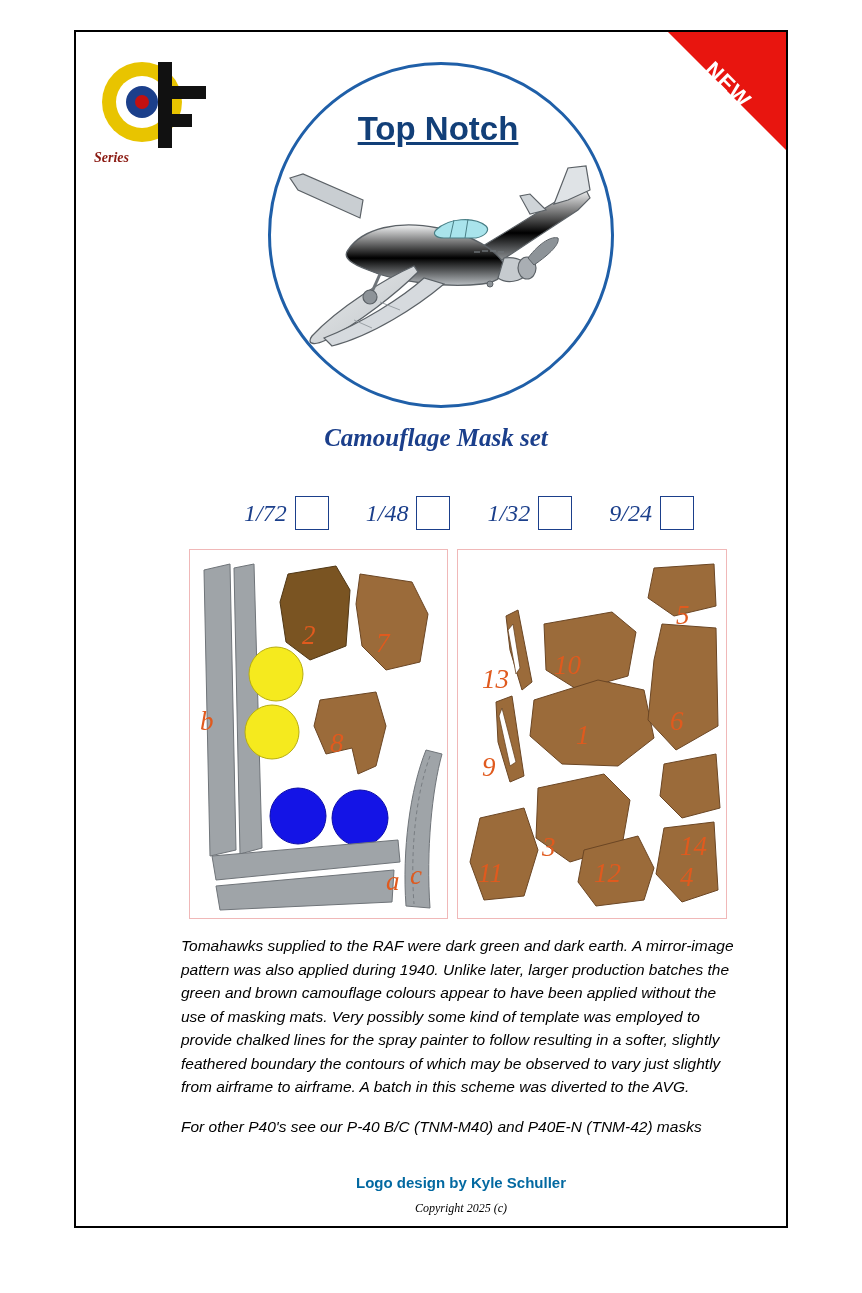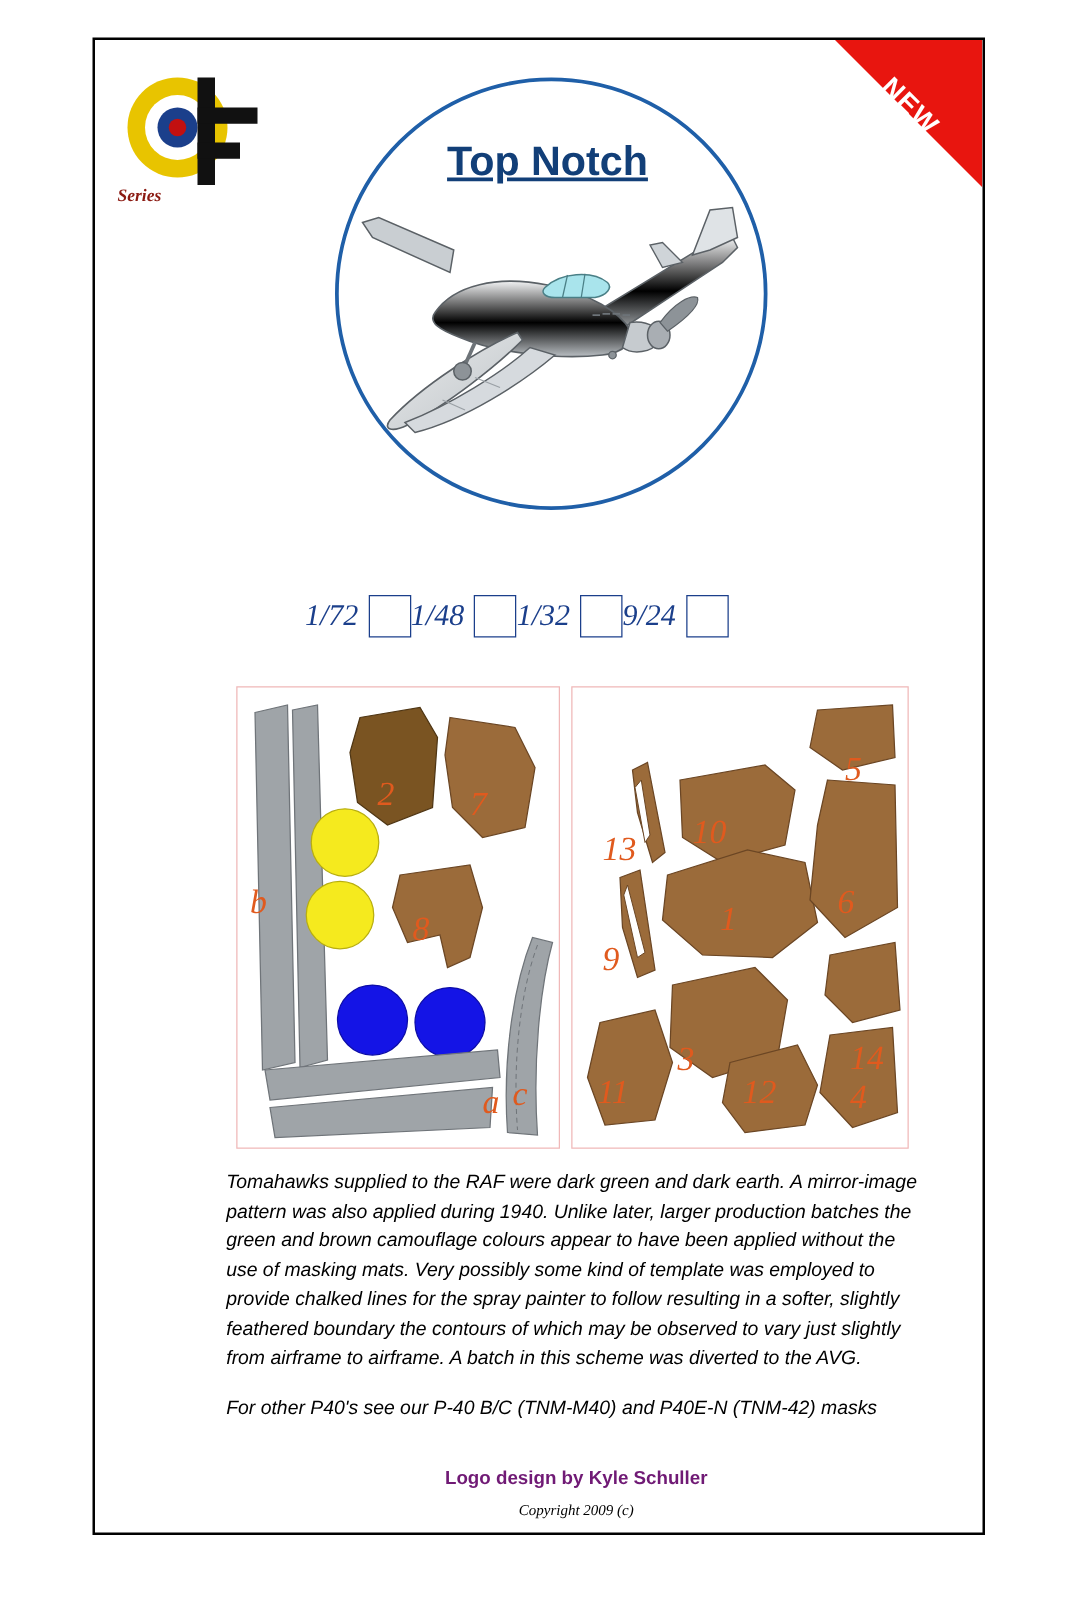--- a/index.html
+++ b/index.html
@@ -140,26 +140,26 @@
     text-align: center;
     font-family: "Liberation Serif", serif;
     font-size: 24px;
     color: #1b3f8b;
   }
 
   
   #scale-row {
     position: absolute;
     left: 168px;
-    top: 438px;
+    top: 458px;
     width: 450px;
     height: 46px;
     display: flex;
     align-items: center;
-    justify-content: flex-start;
+    justify-content: space-between;
   }
   .scale-item {
     display: flex;
     align-items: center;
     gap: 8px;
   }
   .scale-label {
     font-family: "Liberation Serif", serif;
     font-style: italic;
     font-size: 24px;
@@ -207,21 +207,21 @@
   #body-text p { margin: 0 0 16px 0; }
 
   #credit-line {
     position: absolute;
     left: 105px;
     top: 1142px;
     width: 560px;
     text-align: center;
     font-size: 15px;
     font-weight: bold;
-    color: #701a75;
+    color: #0369a1;
   }
   #copyright-line {
     position: absolute;
     left: 105px;
     top: 1169px;
     width: 560px;
     text-align: center;
     font-family: "Liberation Serif", serif;
     font-style: italic;
     font-size: 12px;
@@ -306,20 +306,21 @@
 
       <path d="M112 142 L104 160" stroke="#6d7378" stroke-width="3"></path>
       <circle cx="102" cy="165" r="7" fill="#8d9398" stroke="#5b6166" stroke-width="1.2"></circle>
 
       <circle cx="222" cy="152" r="3" fill="#8d9398" stroke="#5b6166" stroke-width="1"></circle>
     </svg>
   </div>
 
   <div id="hero-title">Top Notch</div>
 
+  <div id="product-title">Camouflage Mask set</div>
 
   <div id="scale-row">
     <div class="scale-item">
       <span class="scale-label">1/72</span>
       <span class="scale-box"></span>
     </div>
     <div class="scale-item">
       <span class="scale-label">1/48</span>
       <span class="scale-box"></span>
     </div>
@@ -407,15 +408,15 @@
     <span class="mask-label" style="left:136px; top:308px;">12</span>
     <span class="mask-label" style="left:222px; top:312px;">4</span>
   </div>
 
   <div id="body-text">
     <p>Tomahawks supplied to the RAF were dark green and dark earth. A mirror-image pattern was also applied during 1940. Unlike later, larger production batches the green and brown camouflage colours appear to have been applied without the use of masking mats. Very possibly some kind of template was employed to provide chalked lines for the spray painter to follow resulting in a softer, slightly feathered boundary the contours of which may be observed to vary just slightly from airframe to airframe. A batch in this scheme was diverted to the AVG.</p>
     <p>For other P40's see our P-40 B/C (TNM-M40) and P40E-N (TNM-42) masks</p>
   </div>
 
   <div id="credit-line">Logo design by Kyle Schuller</div>
-  <div id="copyright-line">Copyright 2009 (c)</div>
+  <div id="copyright-line">Copyright 2025 (c)</div>
 
 </div>
 
 </body></html>

